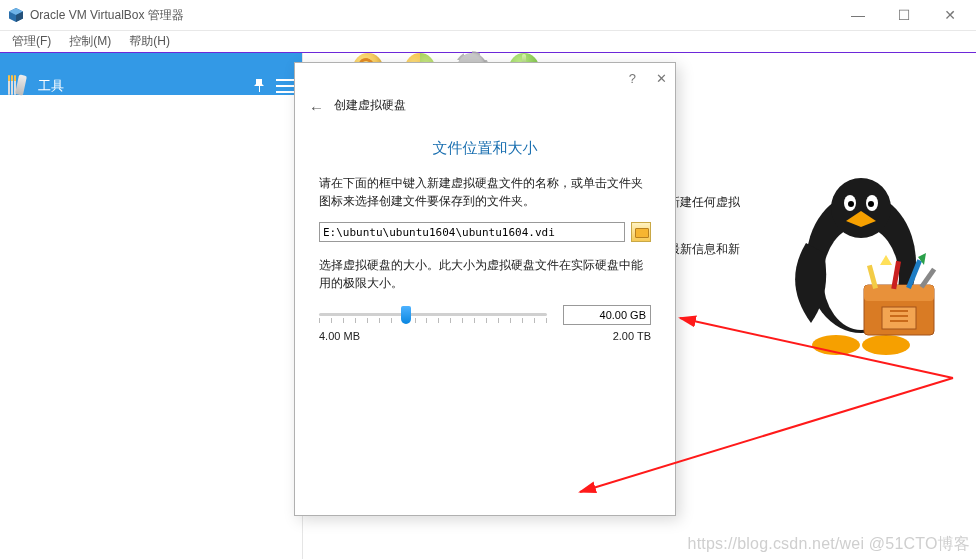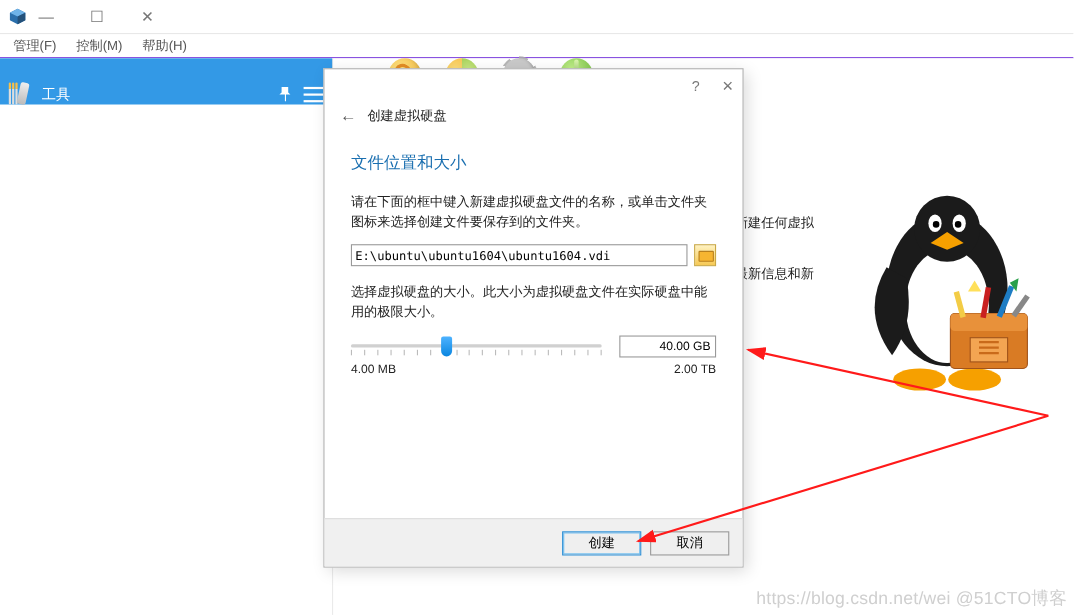--- a/index.html
+++ b/index.html
@@ -35,21 +35,21 @@
   .tb4::before{content:"";position:absolute;width:28px;height:4px;background:linear-gradient(90deg,#d6f5a0,#3a8c0a);top:13px;left:1px;border-radius:2px;}
   .bg-text { position: absolute; top: 140px; right: 188px; font-size: 12px; color: #222; width: 120px; line-height: 1.6; }
   .penguin { position: absolute; right: 30px; top: 120px; width: 160px; height: 200px; }
   
   .dialog { position: absolute; left: 294px; top: 62px; width: 382px; height: 454px; background: #fff; border: 1px solid #b0b0b0; box-shadow: 4px 4px 14px rgba(0,0,0,.15); }
   .dlg-titlebar { height: 30px; display: flex; justify-content: flex-end; align-items: center; padding-right: 8px; gap: 20px; color: #777; font-size: 13px; }
   .dlg-header { display: flex; align-items: center; gap: 10px; padding: 0 14px; height: 24px; }
   .back-arrow { font-size: 15px; color: #555; cursor: pointer; }
   .dlg-header-title { font-size: 12px; color: #222; text-align: right; }
   .dlg-body { padding: 22px 24px 8px 24px; }
-  .dlg-section-title { color: #1a6fb0; font-size: 15px; margin-bottom: 16px; }
+  .dlg-section-title { color: #1a6fb0; font-size: 15px; margin-bottom: 16px; text-align: center; }
   .dlg-desc { font-size: 12px; color: #222; line-height: 1.5; margin-bottom: 12px; }
   .path-row { display: flex; gap: 6px; margin-bottom: 14px; }
   .path-input { flex: 1; height: 20px; border: 1px solid #999; font-size: 11px; font-family: "SimSun", monospace; padding: 0 3px; background:#fff; }
   .folder-btn { width: 20px; height: 20px; border: 1px solid #c9a846; background: linear-gradient(#fff2c0,#f6c955); font-size: 10px; cursor: pointer; position:relative; }
   .folder-btn::after{content:"";position:absolute;width:12px;height:8px;background:#f6b531;border:1px solid #b8801f;top:5px;left:3px;border-radius:1px;}
   .slider-row { display: flex; align-items: center; gap: 16px; margin-bottom: 4px; }
   .slider { flex: 1; height: 22px; position: relative; }
   .slider-track { position: absolute; top: 9px; left: 0; right: 0; height: 3px; background: #d0d0d0; border-radius: 2px; }
   .slider-ticks { position: absolute; top: 14px; left: 0; right: 0; height: 6px; display: flex; justify-content: space-between; }
   .slider-ticks span { width: 1px; height: 5px; background: #bbb; }
@@ -65,20 +65,21 @@
 </style>
 </head>
 <body>
 
 <div class="titlebar">
   <svg class="cube-icon" viewBox="0 0 16 16">
     <polygon points="8,1 15,4.5 15,11.5 8,15 1,11.5 1,4.5" fill="#2b6fab"></polygon>
     <polygon points="8,1 15,4.5 8,8 1,4.5" fill="#6fb3e8"></polygon>
     <polygon points="8,8 15,4.5 15,11.5 8,15" fill="#24517a"></polygon>
   </svg>
+  <div class="titlebar-title">Oracle VM VirtualBox 管理器</div>
   <div class="win-btns">
     <div class="win-btn">—</div>
     <div class="win-btn">☐</div>
     <div class="win-btn">✕</div>
   </div>
 </div>
 
 <div class="menubar">
   <span>管理(F)</span>
   <span>控制(M)</span>
@@ -200,24 +201,20 @@
           </div>
         <div class="slider-thumb"></div>
       </div>
       <div class="size-box">40.00 GB</div>
     </div>
     <div class="slider-labels">
       <span>4.00 MB</span>
       <span>2.00 TB</span>
     </div>
   </div>
-  <div class="dlg-footer">
-    <button class="dlg-btn primary">创建</button>
-    <button class="dlg-btn">取消</button>
-  </div>
 </div>
 
 <svg class="arrow-svg" style="left:548px; top:312px;" width="420" height="210">
   <defs>
       <marker id="ah" markerWidth="10" markerHeight="10" refX="8" refY="3" orient="auto">
         <path d="M0,0 L9,3 L0,6 Z" fill="#ff1a1a"></path>
       </marker>
     </defs>
   <line x1="405" y1="66" x2="132" y2="6" stroke="#ff1a1a" stroke-width="2" marker-end="url(#ah)"></line>
   <line x1="405" y1="66" x2="32" y2="180" stroke="#ff1a1a" stroke-width="2" marker-end="url(#ah)"></line>

